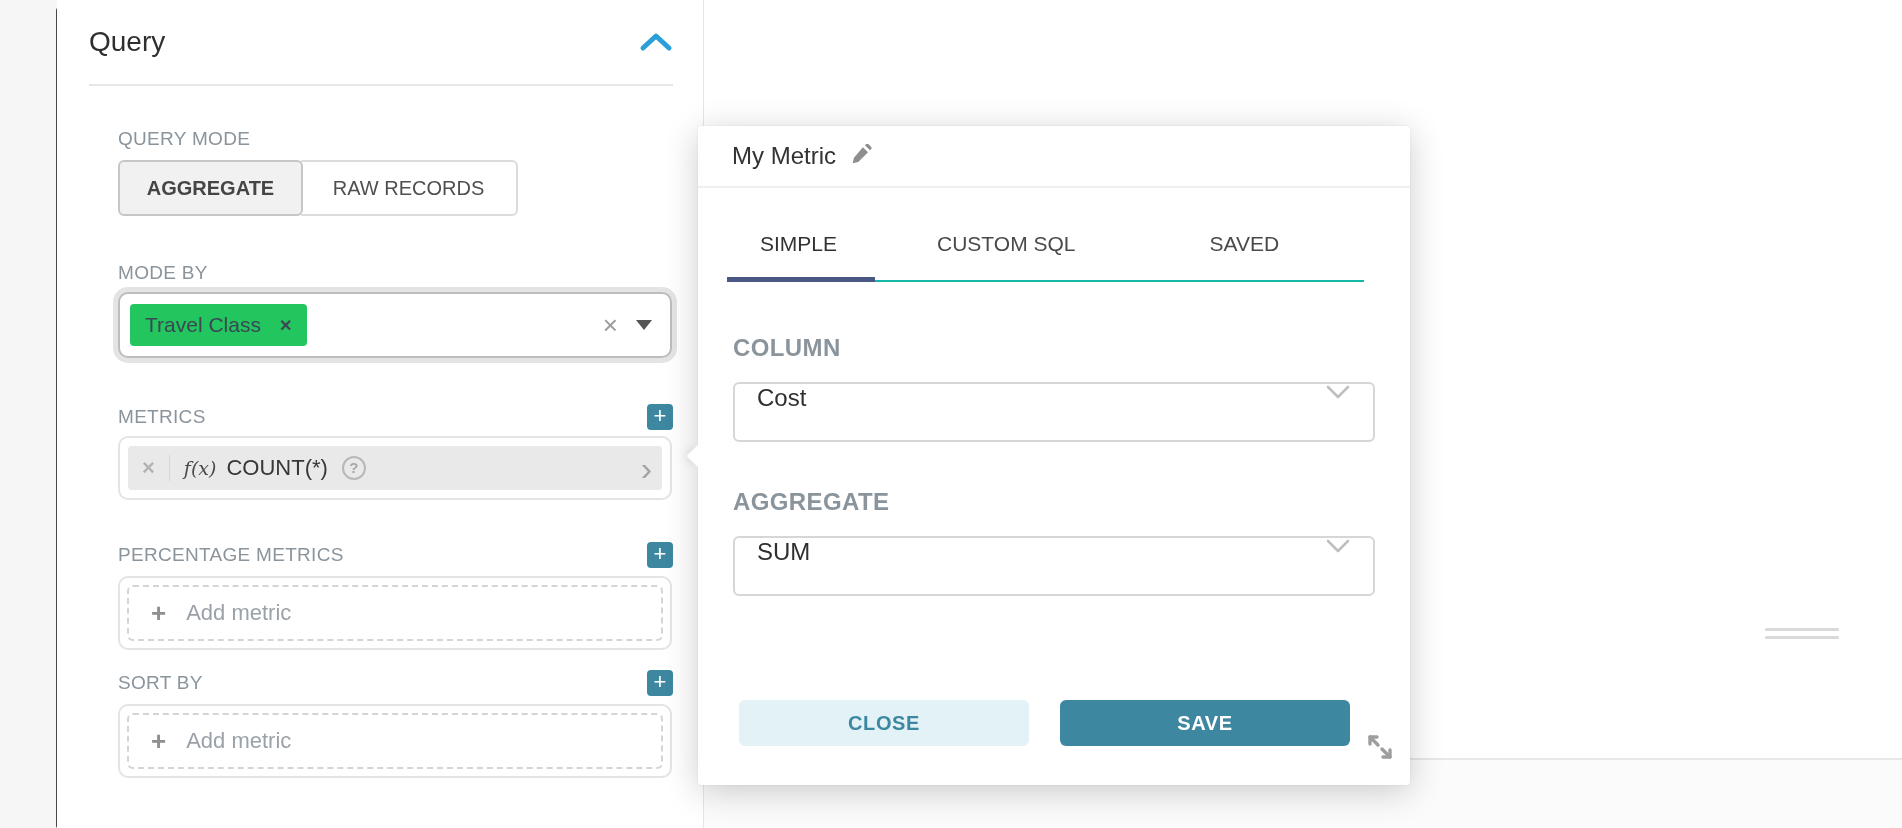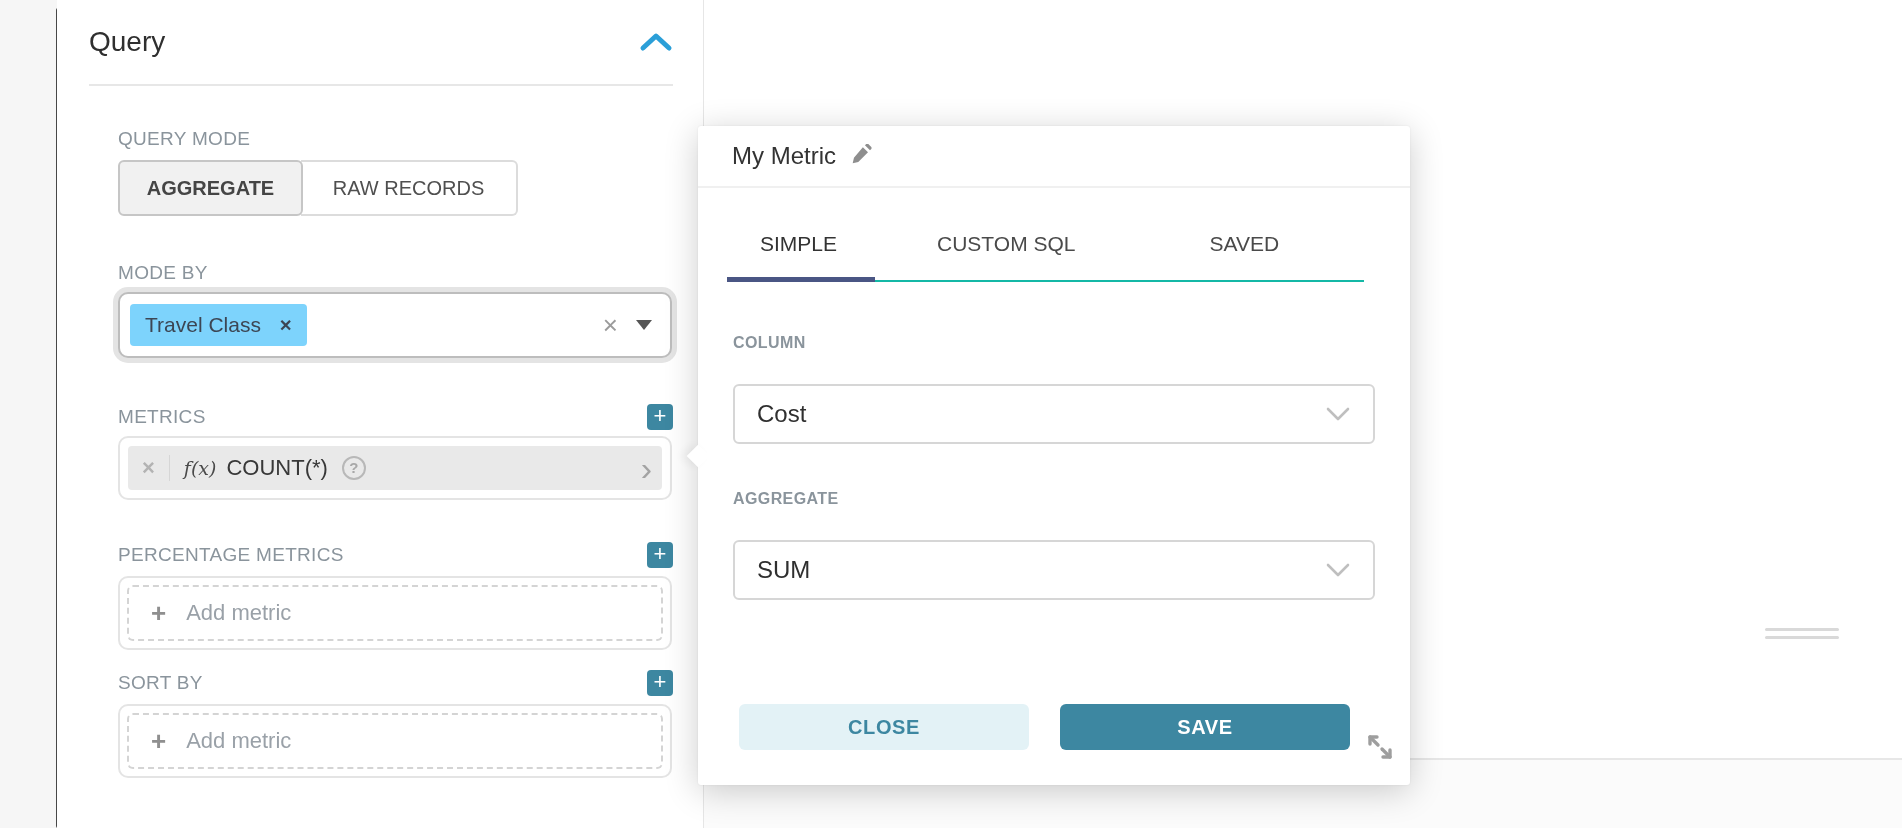--- a/index.html
+++ b/index.html
@@ -35,21 +35,21 @@
     font-size:20px; cursor:pointer; }
   .seg.active { width:185px; background:#f1f1f1; border:2px solid #c6c6c6;
     border-radius:6px; color:#454545; font-weight:600; z-index:1; }
   .seg.inactive { width:217px; background:#fff; border:2px solid #dcdcdc; border-left:none;
     border-radius:0 6px 6px 0; color:#4f4f4f; font-weight:400; margin-left:-2px; }
 
   
   .gb-label { margin-top:46px; }
   .select-box { margin-top:8px; height:66px; width:554px; border:2px solid #bdbdbd; border-radius:10px;
     box-shadow:0 0 0 5px #e4e4e4; display:flex; align-items:center; padding:0 18px 0 10px; background:#fff; cursor:text; }
-  .tag { background:#7dd3fc; border-radius:4px; padding:9px 15px; display:flex; align-items:center;
+  .tag { background:#22c55e; border-radius:4px; padding:9px 15px; display:flex; align-items:center;
     font-size:21px; color:#3c4654; cursor:default; }
   .tag-x { margin-left:18px; font-size:16px; font-weight:700; color:#3c4654; cursor:pointer; }
   .sel-spacer { flex:1; }
   .clear-x { color:#9b9b9b; font-size:26px; line-height:26px; cursor:pointer; }
   .caret-down { margin-left:18px; width:0; height:0; border-left:8px solid transparent;
     border-right:8px solid transparent; border-top:10px solid #555; cursor:pointer; }
   .helper-text { margin-top:14px; font-size:21px; color:#a3a9af; line-height:24px; }
 
   
   .metrics-row { margin-top:46px; }
@@ -84,25 +84,25 @@
   .pop-title { font-size:24px; color:#333; font-weight:500; }
   .pencil { margin-left:14px; cursor:pointer; }
   .tabs-wrap { margin:44px 46px 0 29px; border-bottom:2px solid #14b8a6; position:relative; display:flex; }
   .tab { padding:0 33px 24px; font-size:21px; color:#4a4a4a; cursor:pointer; position:relative; }
   .tab.active { color:#333; }
   .tab-saved { margin-left:68px; }
   .tab-sql { margin-left:34px; }
   .ink-bar { position:absolute; left:0; bottom:-2px; width:148px; height:5px;
     background:var(--tab-inkbar); }
   .pop-body { padding:0 35px; }
-  .field-label { font-size:16px; letter-spacing:.4px; color:#8a949c; font-weight:600; }
+  .field-label { font-size:24px; letter-spacing:.4px; color:#8a949c; font-weight:600; }
   .col-label { margin-top:52px; }
   .agg-label { margin-top:46px; }
-  .pop-select { margin-top:32px; height:60px; border:2px solid #d6d6d6; border-radius:6px;
-    display:flex; align-items:center; padding:0 22px; cursor:pointer; background:#fff; }
+  .pop-select { margin-top:20px; height:60px; border:2px solid #d6d6d6; border-radius:6px;
+    display:flex; align-items:flex-start; padding:0 22px; cursor:pointer; background:#fff; }
   .pop-select .val { font-size:24px; color:#2f2f2f; }
   .pop-select .chev { margin-left:auto; }
   .pop-footer { margin-top:104px; display:flex; }
   .btn { height:46px; width:290px; border:none; border-radius:6px; font-size:20px; font-weight:600;
     letter-spacing:.6px; cursor:pointer; font-family:"Liberation Sans", sans-serif; }
   .btn-close { margin-left:6px; background:var(--teal-light-bg); color:var(--accent-teal); }
   .btn-save { margin-left:31px; background:var(--accent-teal); color:#fff; }
   .expand-icon { position:absolute; right:14px; bottom:22px; cursor:nwse-resize; }
 </style>
 </head>

